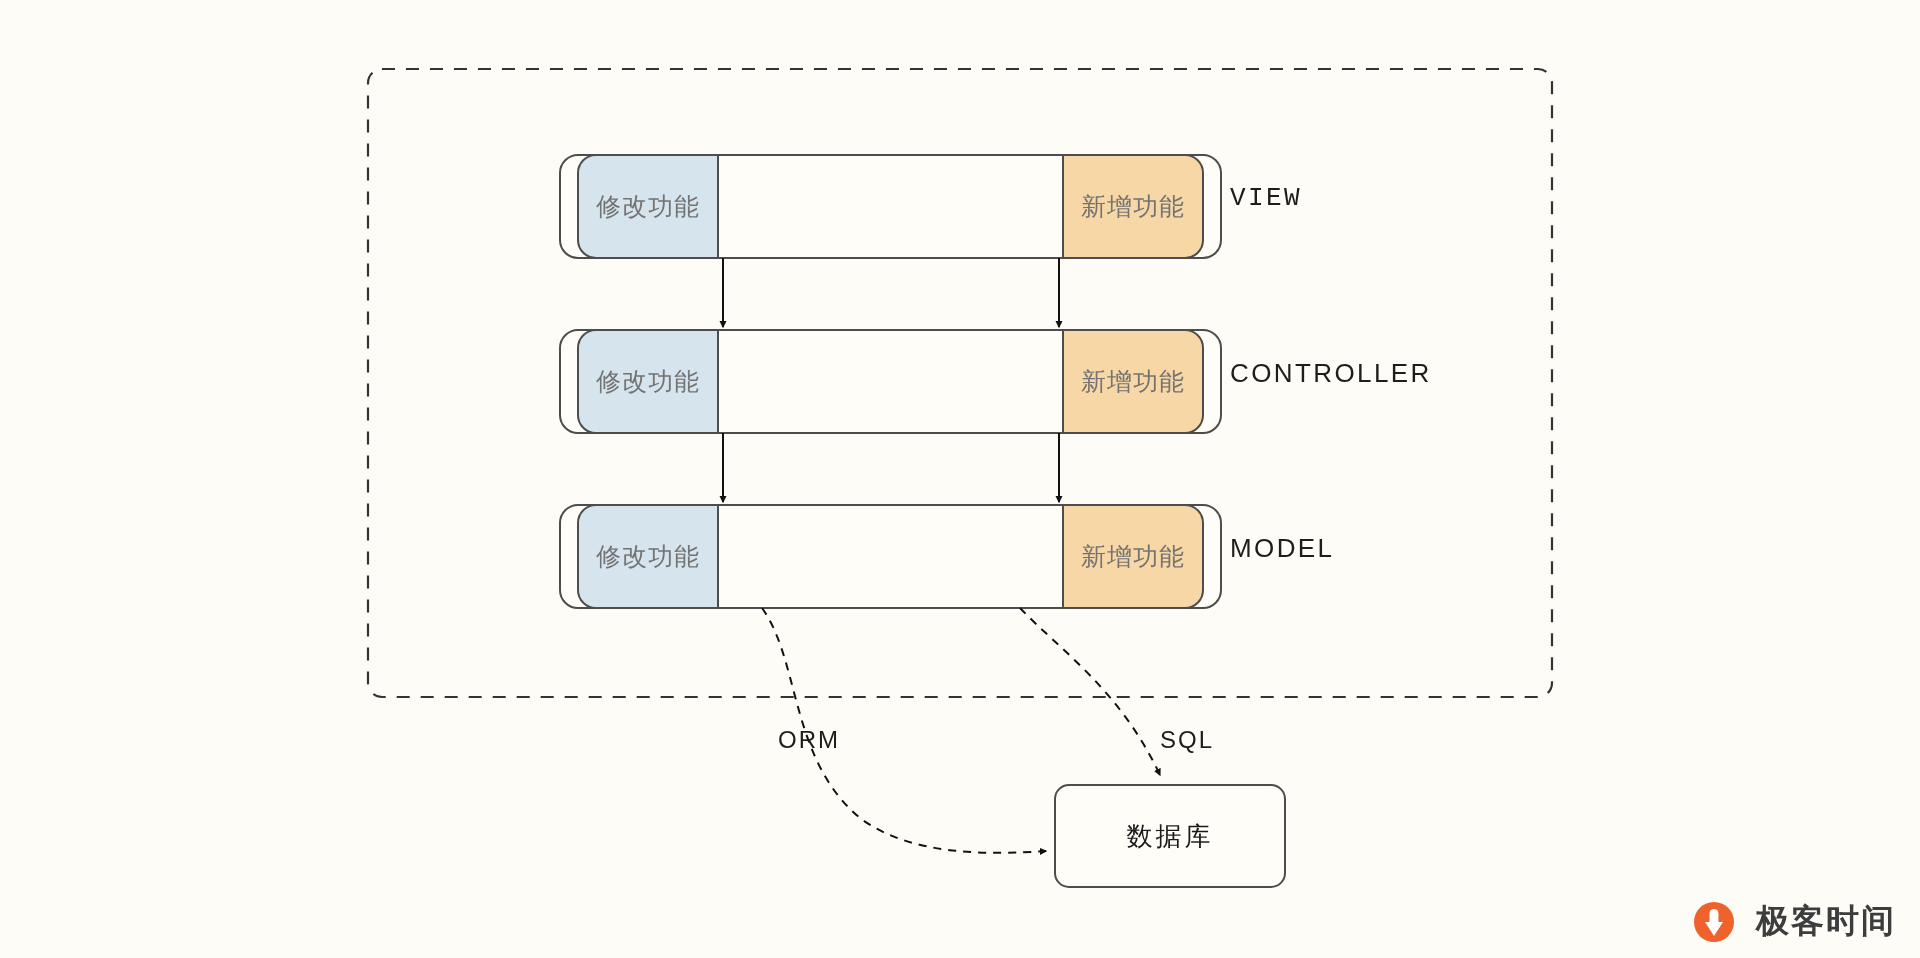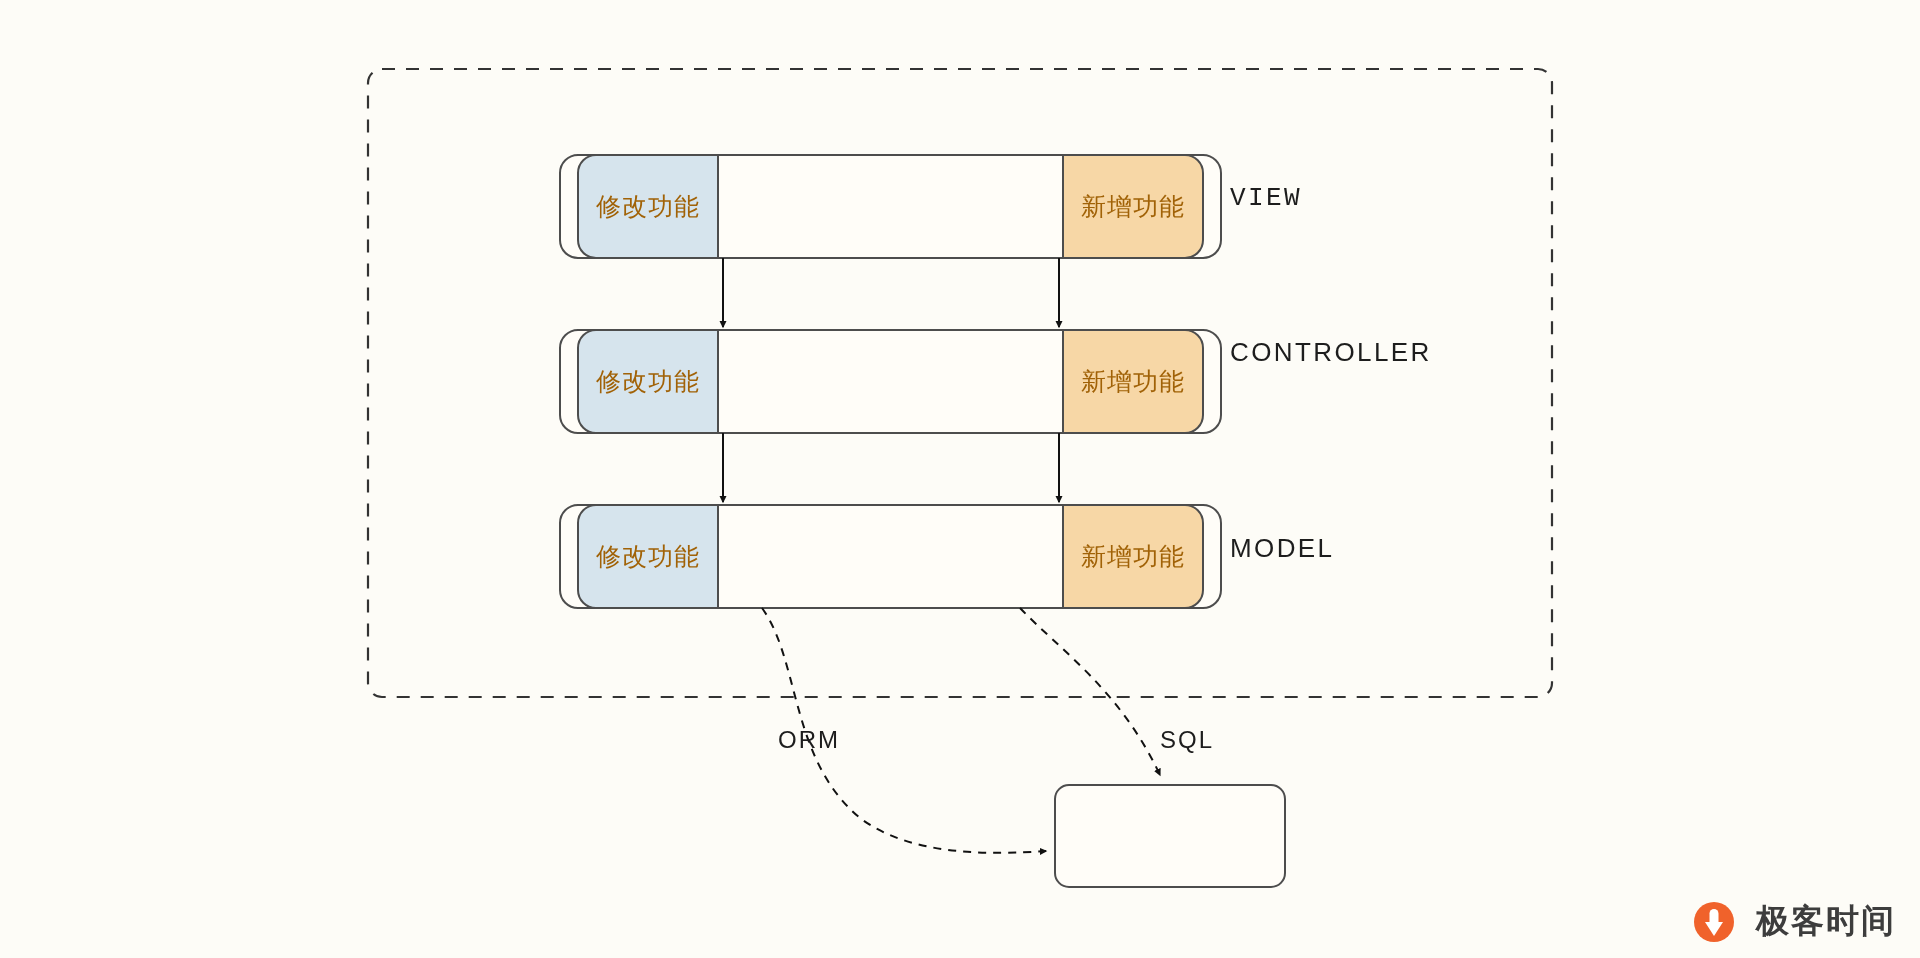--- a/index.html
+++ b/index.html
@@ -35,21 +35,21 @@
     font-size: 26px;
     letter-spacing: 2.4px;
     font-family: "Liberation Sans", "DejaVu Sans", sans-serif;
   }
   .cell-text {
     position: absolute;
     display: flex;
     align-items: center;
     justify-content: center;
     font-size: 25px;
-    color: #a16207;
+    color: #737373;
     letter-spacing: 1px;
     font-family: "DejaVu Sans", "Liberation Sans", sans-serif;
   }
   .edge-label {
     font-size: 24px;
     letter-spacing: 2px;
     color: #1d1d1d;
     margin-top: 13px;
   }
   .db-text {
@@ -156,28 +156,29 @@
 
     <rect x="1055" y="785" width="230" height="102" rx="14" ry="14" fill="#fffdf8" stroke="#4d4d4d" stroke-width="2"></rect>
   </svg>
 
   <div class="cell-text" style="left:578px; top:155px; width:140px; height:103px;">修改功能</div>
   <div class="cell-text" style="left:1063px; top:155px; width:140px; height:103px;">新增功能</div>
   <div class="lbl layer-name" style="left:1230px; top:183px;font-family:Liberation Mono, monospace;">VIEW</div>
 
   <div class="cell-text" style="left:578px; top:330px; width:140px; height:103px;">修改功能</div>
   <div class="cell-text" style="left:1063px; top:330px; width:140px; height:103px;">新增功能</div>
-  <div class="lbl layer-name" style="left:1230px; top:337px;">CONTROLLER</div>
+  <div class="lbl layer-name" style="left:1230px; top:358px;">CONTROLLER</div>
 
   <div class="cell-text" style="left:578px; top:505px; width:140px; height:103px;">修改功能</div>
   <div class="cell-text" style="left:1063px; top:505px; width:140px; height:103px;">新增功能</div>
   <div class="lbl layer-name" style="left:1230px; top:533px;">MODEL</div>
 
   <div class="lbl edge-label" style="left:778px; top:713px;">ORM</div>
   <div class="lbl edge-label" style="left:1160px; top:713px;">SQL</div>
 
+  <div class="db-text" style="left:1055px; top:785px; width:230px; height:102px;">数据库</div>
 
   <div id="brand">
     <span class="mark"></span>
     <span class="brand-text">极客时间</span>
   </div>
 
 </div>
 
 </body></html>

